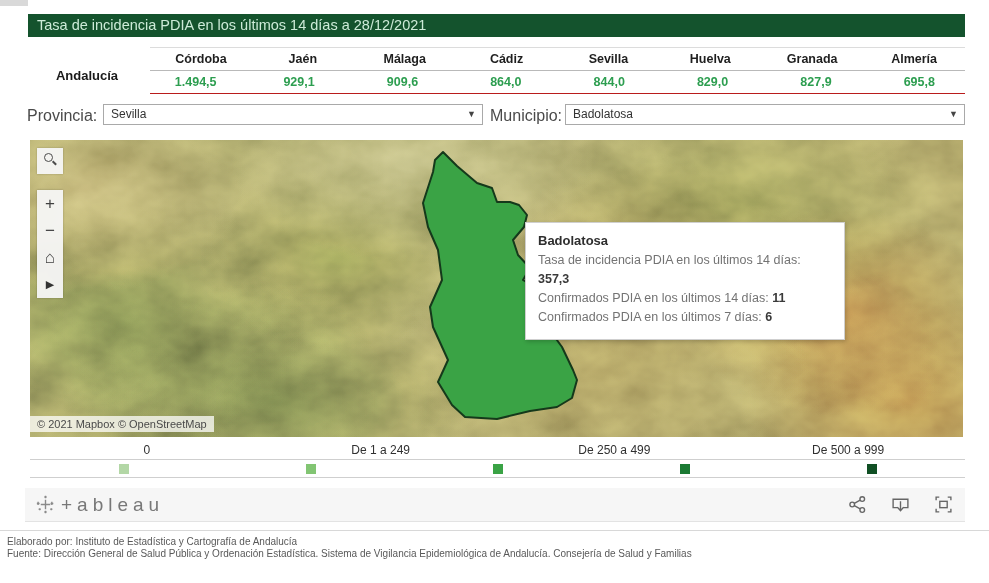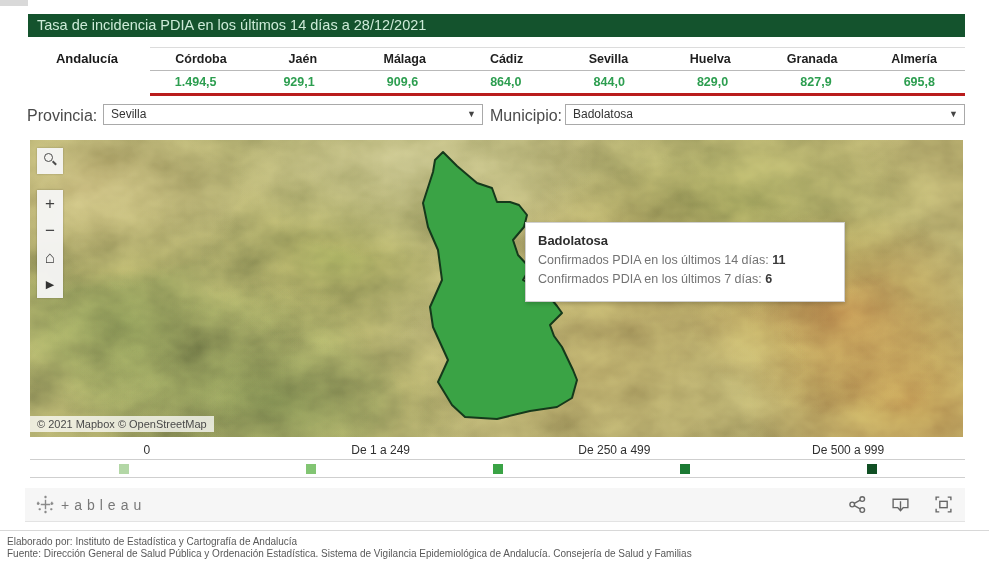--- a/index.html
+++ b/index.html
@@ -10,25 +10,25 @@
   
   .scroll-remnant { left:0; top:0; width:28px; height:6px; background:#d9d9d9; }
 
   
   .title-bar { left:28px; top:14px; width:937px; height:23px; background:#14532d;
                color:#cdebd8; font-size:14.5px; line-height:23px; padding-left:9px; }
 
   
   .total-block { left:28px; top:50px; width:118px; text-align:center; }
   .total-value { color:#2d9e50; font-weight:bold; font-size:15px; line-height:20px; }
-  .total-label { color:#1a1a1a; font-weight:bold; font-size:13px; line-height:18px; }
+  .total-label { color:#1a1a1a; font-weight:bold; font-size:13px; line-height:18px;margin-top:17px; }
   .prov-table { left:150px; top:47px; width:815px; }
   .prov-row { display:flex; }
   .prov-row.hdr { border-top:1px solid #dcdcdc; border-bottom:1px solid #b9b9b9; }
-  .prov-row.val { border-bottom:3px solid #b91c1c;gap:12px; }
+  .prov-row.val { border-bottom:1px solid #b91c1c;gap:12px; }
   .prov-cell { flex:1; text-align:center; font-size:12.5px; font-weight:bold;
                height:22px; line-height:22px; }
   .prov-row.hdr .prov-cell { color:#1f1f1f; }
   .prov-row.val .prov-cell { color:#2d9e50; }
 
   
   .filter-label { top:107px; font-size:16px; color:#4a4a4a; }
   .dropdown { top:104px; height:21px; background:#fff; border:1px solid #a9a9a9;
               font-size:12px; color:#333; line-height:19px; padding:0 18px 0 7px; cursor:pointer; }
   .dd-caret { position:absolute; right:6px; top:0; line-height:19px; font-size:9px; color:#444; }
@@ -83,21 +83,21 @@
   .legend-labels .cell { flex:1; text-align:center; font-size:12px; color:#303030; height:16px; }
   .legend-swatches { display:flex; border-top:1px solid #cfcfcf; border-bottom:1px solid #cfcfcf;
                      height:19px; align-items:center; }
   .legend-swatches .cell { flex:1; text-align:center; }
   .swatch { display:inline-block; width:10px; height:10px; }
 
   
   .toolbar { left:25px; top:488px; width:940px; height:34px; background:#f6f6f6;
              border-bottom:1px solid #e3e3e3; display:flex; align-items:center; }
   .brand { display:flex; align-items:center; margin-left:11px; cursor:pointer; }
-  .brand-text { font-size:14px; color:#787878; letter-spacing:5px; margin-left:6px; }
+  .brand-text { font-size:19px; color:#787878; letter-spacing:5px; margin-left:6px; }
   .toolbar-icons { margin-left:auto; margin-right:12px; display:flex; gap:24px; }
   .tb-icon { width:19px; height:19px; cursor:pointer; }
 
   
   .credits-divider { left:0; top:530px; width:989px; border-top:1px solid #d8d8d8; }
   .credit-line { left:7px; font-size:10px; color:#595959; }
 </style>
 </head>
 <body>
 
@@ -166,20 +166,21 @@
   </div>
   <div class="abs ctrl-group">
     <div class="ctrl-cell"><span>+</span></div>
     <div class="ctrl-cell"><span>−</span></div>
     <div class="ctrl-cell"><span>⌂</span></div>
     <div class="ctrl-cell pan"><span>▶</span></div>
   </div>
 
   <div class="abs tooltip">
     <div class="tt-title">Badolatosa</div>
+    <div class="tt-row"><span>Tasa de incidencia PDIA en los últimos 14 días: </span><b>357,3</b></div>
     <div class="tt-row"><span>Confirmados PDIA en los últimos 14 días: </span><b>11</b></div>
     <div class="tt-row"><span>Confirmados PDIA en los últimos 7 días: </span><b>6</b></div>
   </div>
 
   <div class="abs attribution">© 2021 Mapbox © OpenStreetMap</div>
 </div>
 
 <div class="abs legend">
   <div class="legend-labels">
     <div class="cell">0</div>

